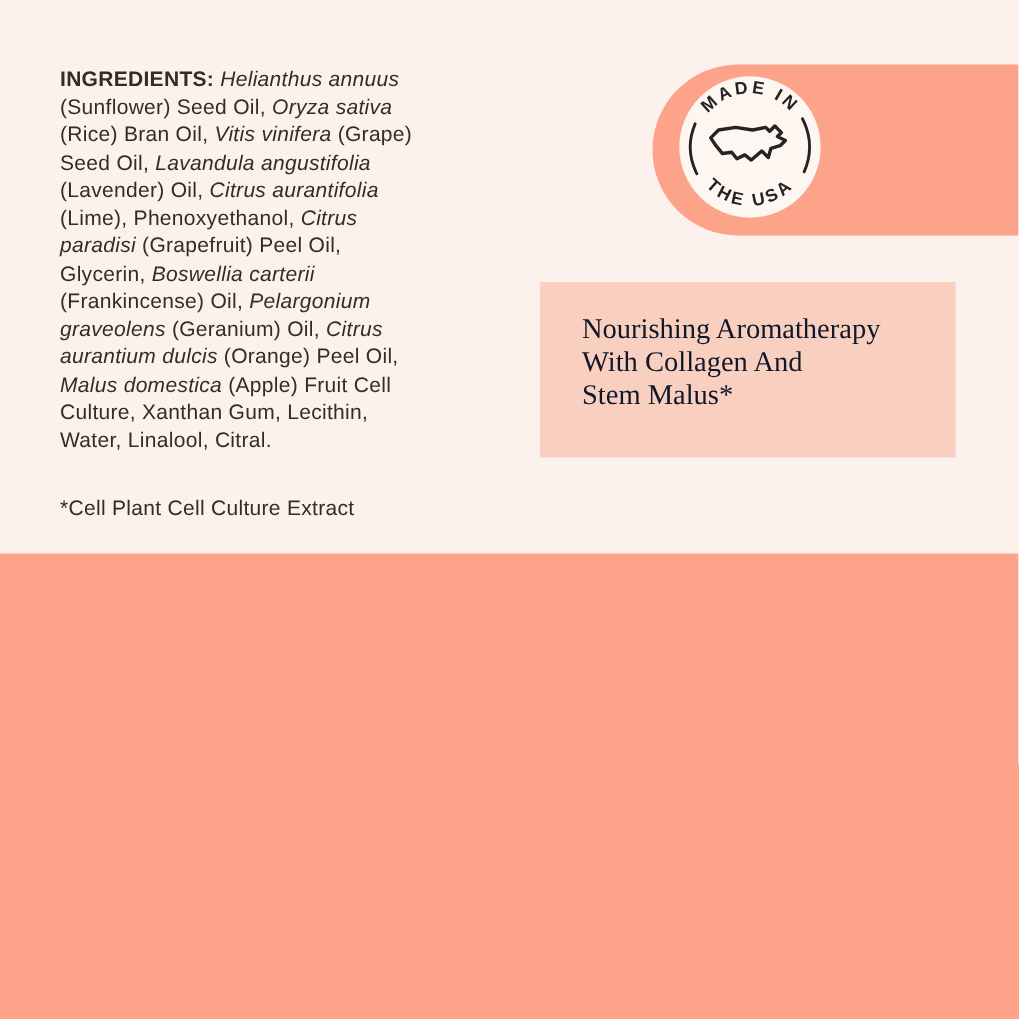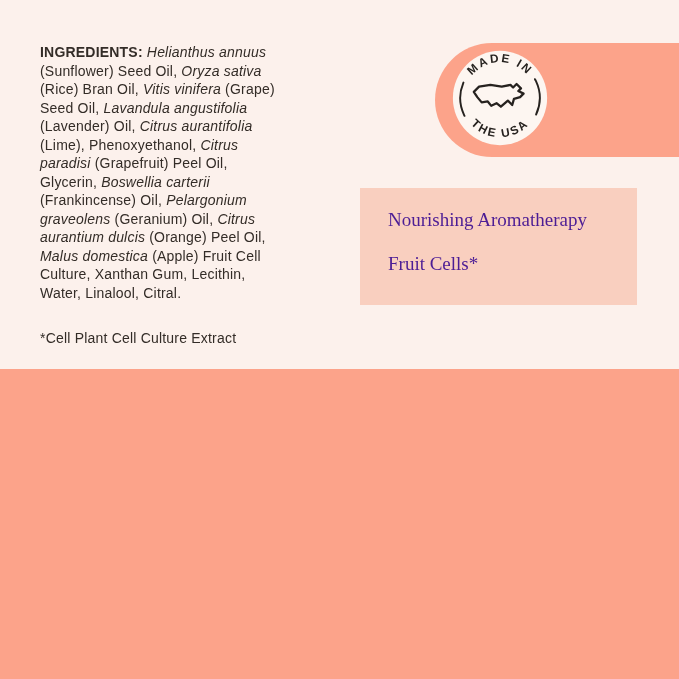--- a/index.html
+++ b/index.html
@@ -28,21 +28,21 @@
   .badge-ring{fill:none;stroke:var(--badge_ink);stroke-width:2.2;stroke-dasharray:39.3 102.07;stroke-linecap:round;}
   .usa-map{fill:none;stroke:var(--badge_ink);stroke-width:2.6;stroke-linejoin:round;stroke-linecap:round;}
   .badge-text{
     font-family:"Liberation Sans","DejaVu Sans",sans-serif;
     font-size:13.5px;font-weight:bold;letter-spacing:2.4px;fill:var(--badge_ink);
   }
   .claim{position:absolute;left:360px;top:188px;width:277px;height:117px;background:var(--claim_pink);}
   .claim-text{
     position:absolute;left:28px;top:21px;
     font-family:"Liberation Serif","DejaVu Serif",serif;
-    font-size:19px;line-height:22px;letter-spacing:0;color:#4c1d95;
+    font-size:19px;line-height:22px;letter-spacing:0;color:#0f172a;
   }
 </style>
 </head>
 <body>
 
 <div class="label">
 
   <section class="top">
 
     <div class="ingredients"><span class="b">INGREDIENTS: </span><span class="i">Helianthus annuus</span><br><span>(Sunflower) Seed Oil, </span><span class="i">Oryza sativa</span><br><span>(Rice) Bran Oil, </span><span class="i">Vitis vinifera</span><span> (Grape)</span><br><span>Seed Oil, </span><span class="i">Lavandula angustifolia</span><br><span>(Lavender) Oil, </span><span class="i">Citrus aurantifolia</span><br><span>(Lime), Phenoxyethanol, </span><span class="i">Citrus</span><br><span class="i">paradisi</span><span> (Grapefruit) Peel Oil,</span><br><span>Glycerin, </span><span class="i">Boswellia carterii</span><br><span>(Frankincense) Oil, </span><span class="i">Pelargonium</span><br><span class="i">graveolens</span><span> (Geranium) Oil, </span><span class="i">Citrus</span><br><span class="i">aurantium dulcis</span><span> (Orange) Peel Oil,</span><br><span class="i">Malus domestica</span><span> (Apple) Fruit Cell</span><br><span>Culture, Xanthan Gum, Lecithin,</span><br><span>Water, Linalool, Citral.</span></div>
@@ -59,21 +59,21 @@
       <path class="usa-map" d="M 25,48 L 31,42 L 44,40 L 57,42 L 67,40 L 70,43 L 74,39 L 79,44 L 76,47 L 82,50 L 78,54 L 71,56 L 69,63 L 64,58 L 56,65 L 51,61 L 45,64 L 41,59 L 34,60 L 29,54 Z"></path>
       <text class="badge-text" text-anchor="middle">
         <textPath href="#arcTop" startOffset="50%">MADE IN</textPath>
       </text>
       <text class="badge-text" text-anchor="middle">
         <textPath href="#arcBot" startOffset="50%">THE USA</textPath>
       </text>
     </svg>
 
     <div class="claim">
-      <div class="claim-text"><span>Nourishing Aromatherapy</span><br><br><span>Fruit Cells*</span></div>
+      <div class="claim-text"><span>Nourishing Aromatherapy</span><br><span>With Collagen And</span><br><span>Stem Malus*</span></div>
     </div>
 
   </section>
 
   <section class="bottom">
 
     
 
     
 

